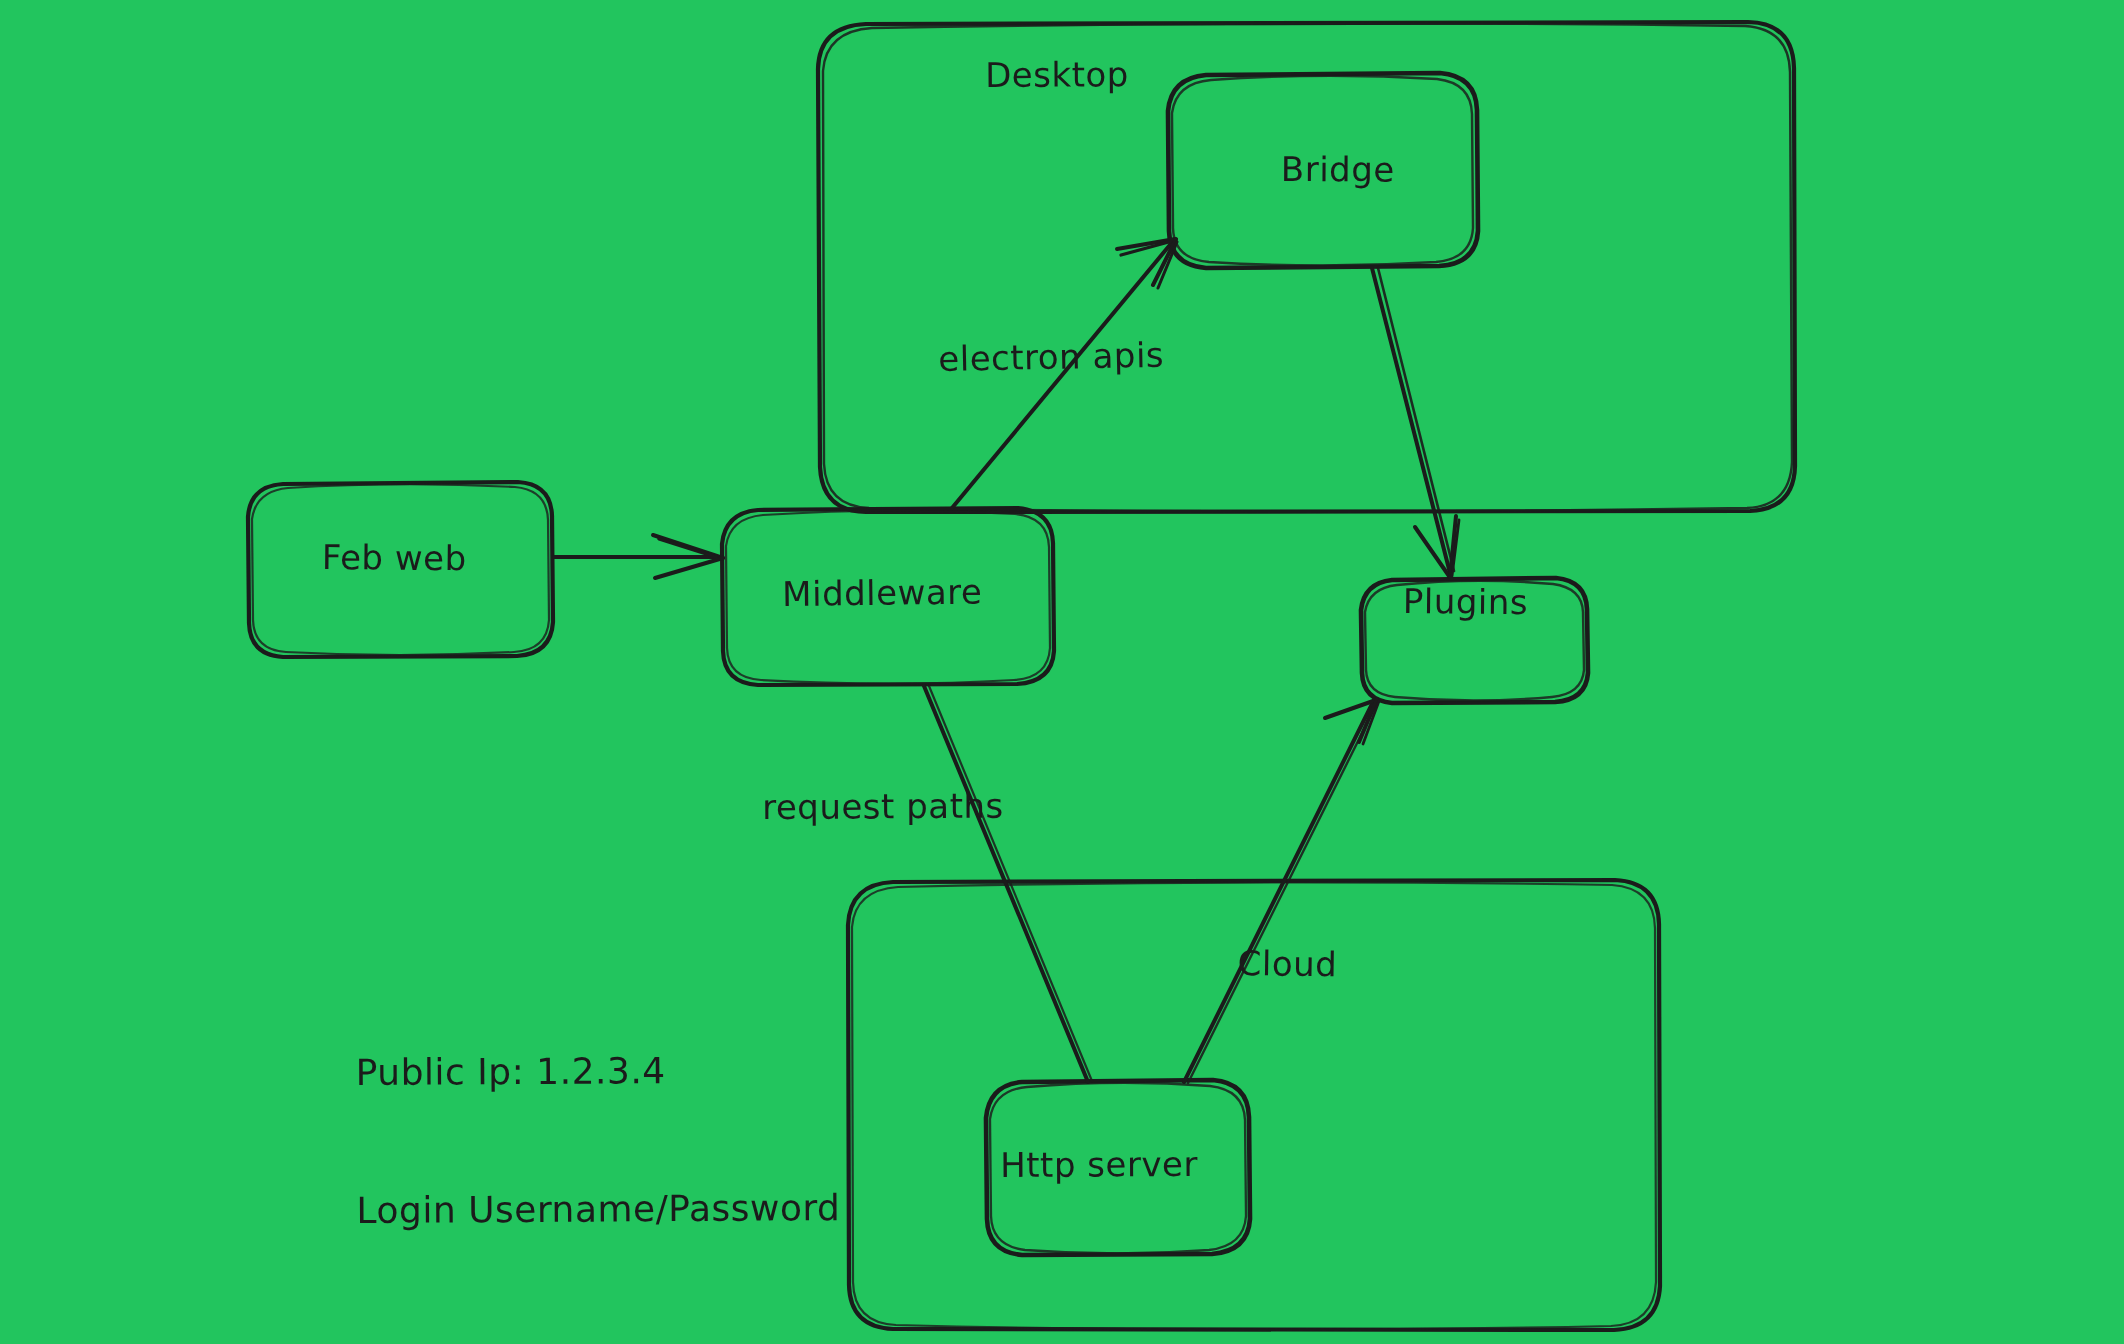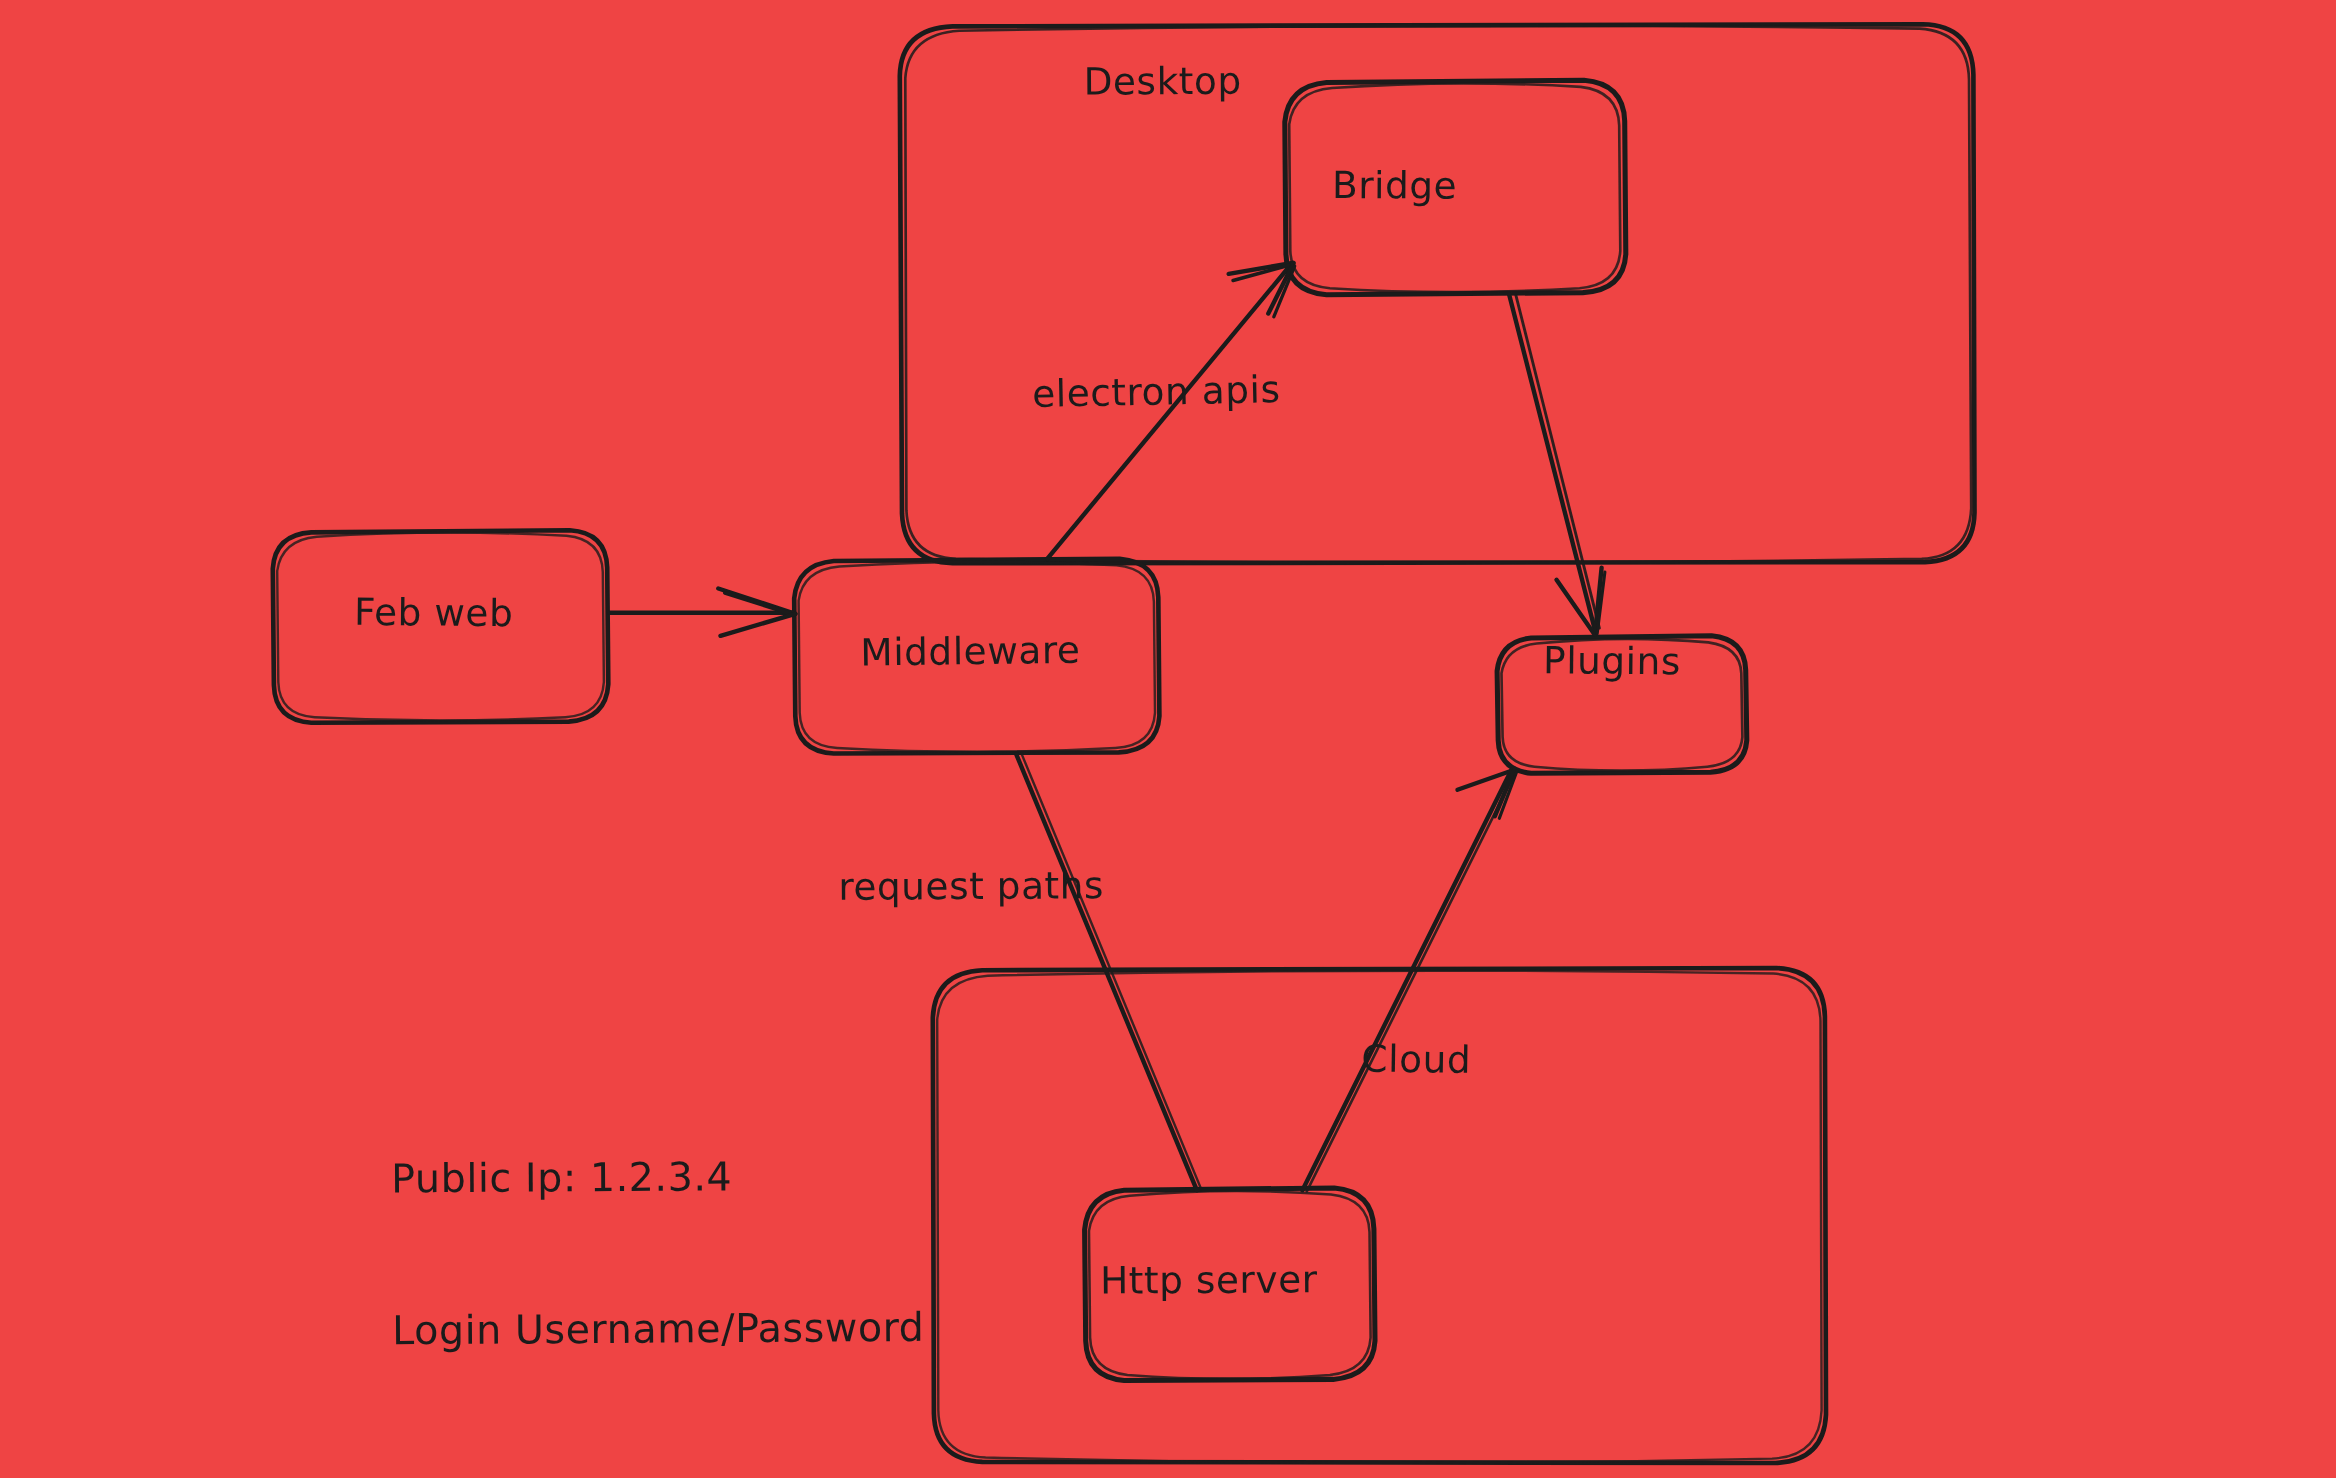--- a/index.html
+++ b/index.html
@@ -5,21 +5,21 @@
 <style>
   html, body {
     margin: 0;
     padding: 0;
     background: #ffffff;
   }
   #canvas {
     position: relative;
     width: 2124px;
     height: 1344px;
-    background: #ef4444;
+    background: #22c55e;
     overflow: hidden;
     font-family: "DejaVu Sans", sans-serif;
   }
   #canvas svg.layer {
     position: absolute;
     left: 0;
     top: 0;
     width: 2124px;
     height: 1344px;
   }
@@ -143,21 +143,21 @@
     </g>
 
   </svg>
 
   <div class="hand group-label j3" style="left:985px; top:58px;">Desktop</div>
 
   <div class="hand node-label j2" style="left:322px; top:540px;">Feb web</div>
 
   <div class="hand node-label j1" style="left:782px; top:577px;">Middleware</div>
 
-  <div class="hand node-label j6" style="left:1211px; top:152px;">Bridge</div>
+  <div class="hand node-label j6" style="left:1281px; top:152px;">Bridge</div>
 
   <div class="hand node-label j2" style="left:1403px; top:584px;">Plugins</div>
 
   <div class="hand node-label j3" style="left:1000px; top:1148px;">Http server</div>
 
   <div class="hand edge-label j5" style="left:938px; top:342px;">electron apis</div>
 
   <div class="hand edge-label j3" style="left:762px; top:790px;">request paths</div>
 
   <div class="hand edge-label j4" style="left:1238px; top:946px;">Cloud</div>

